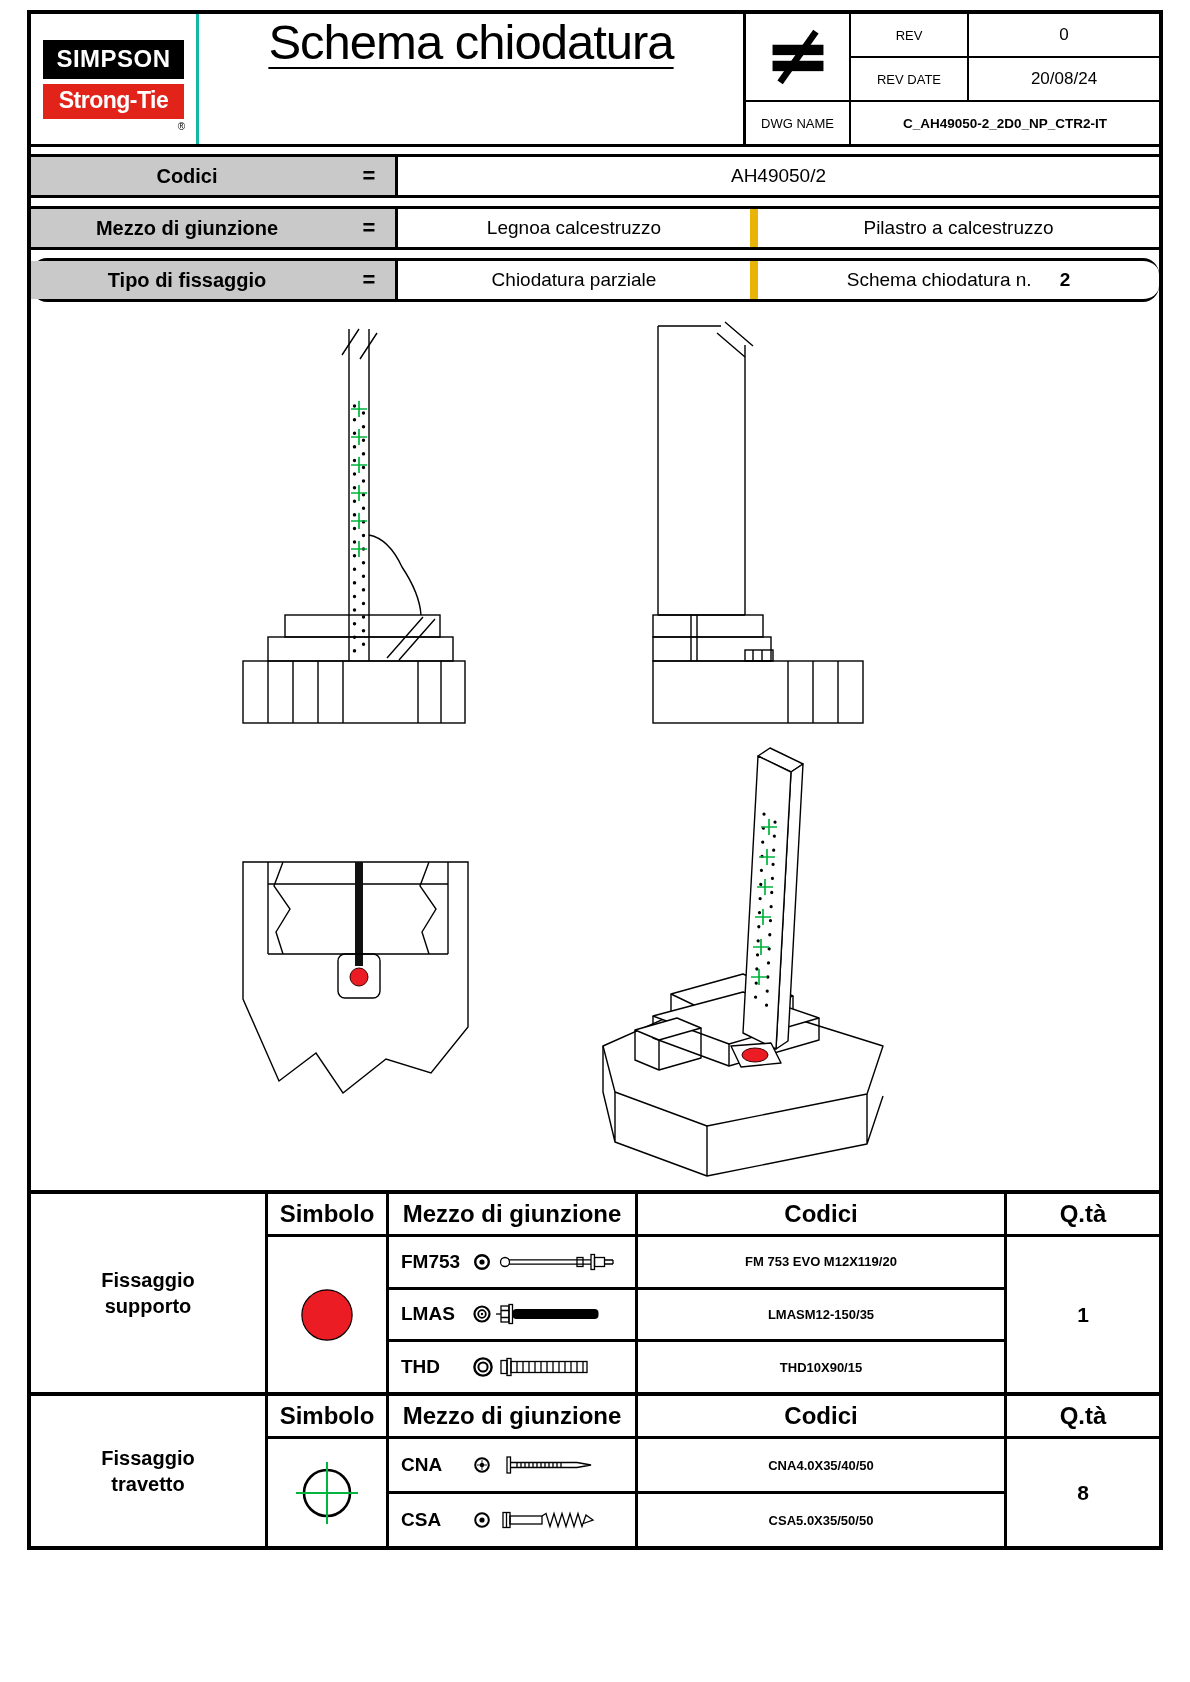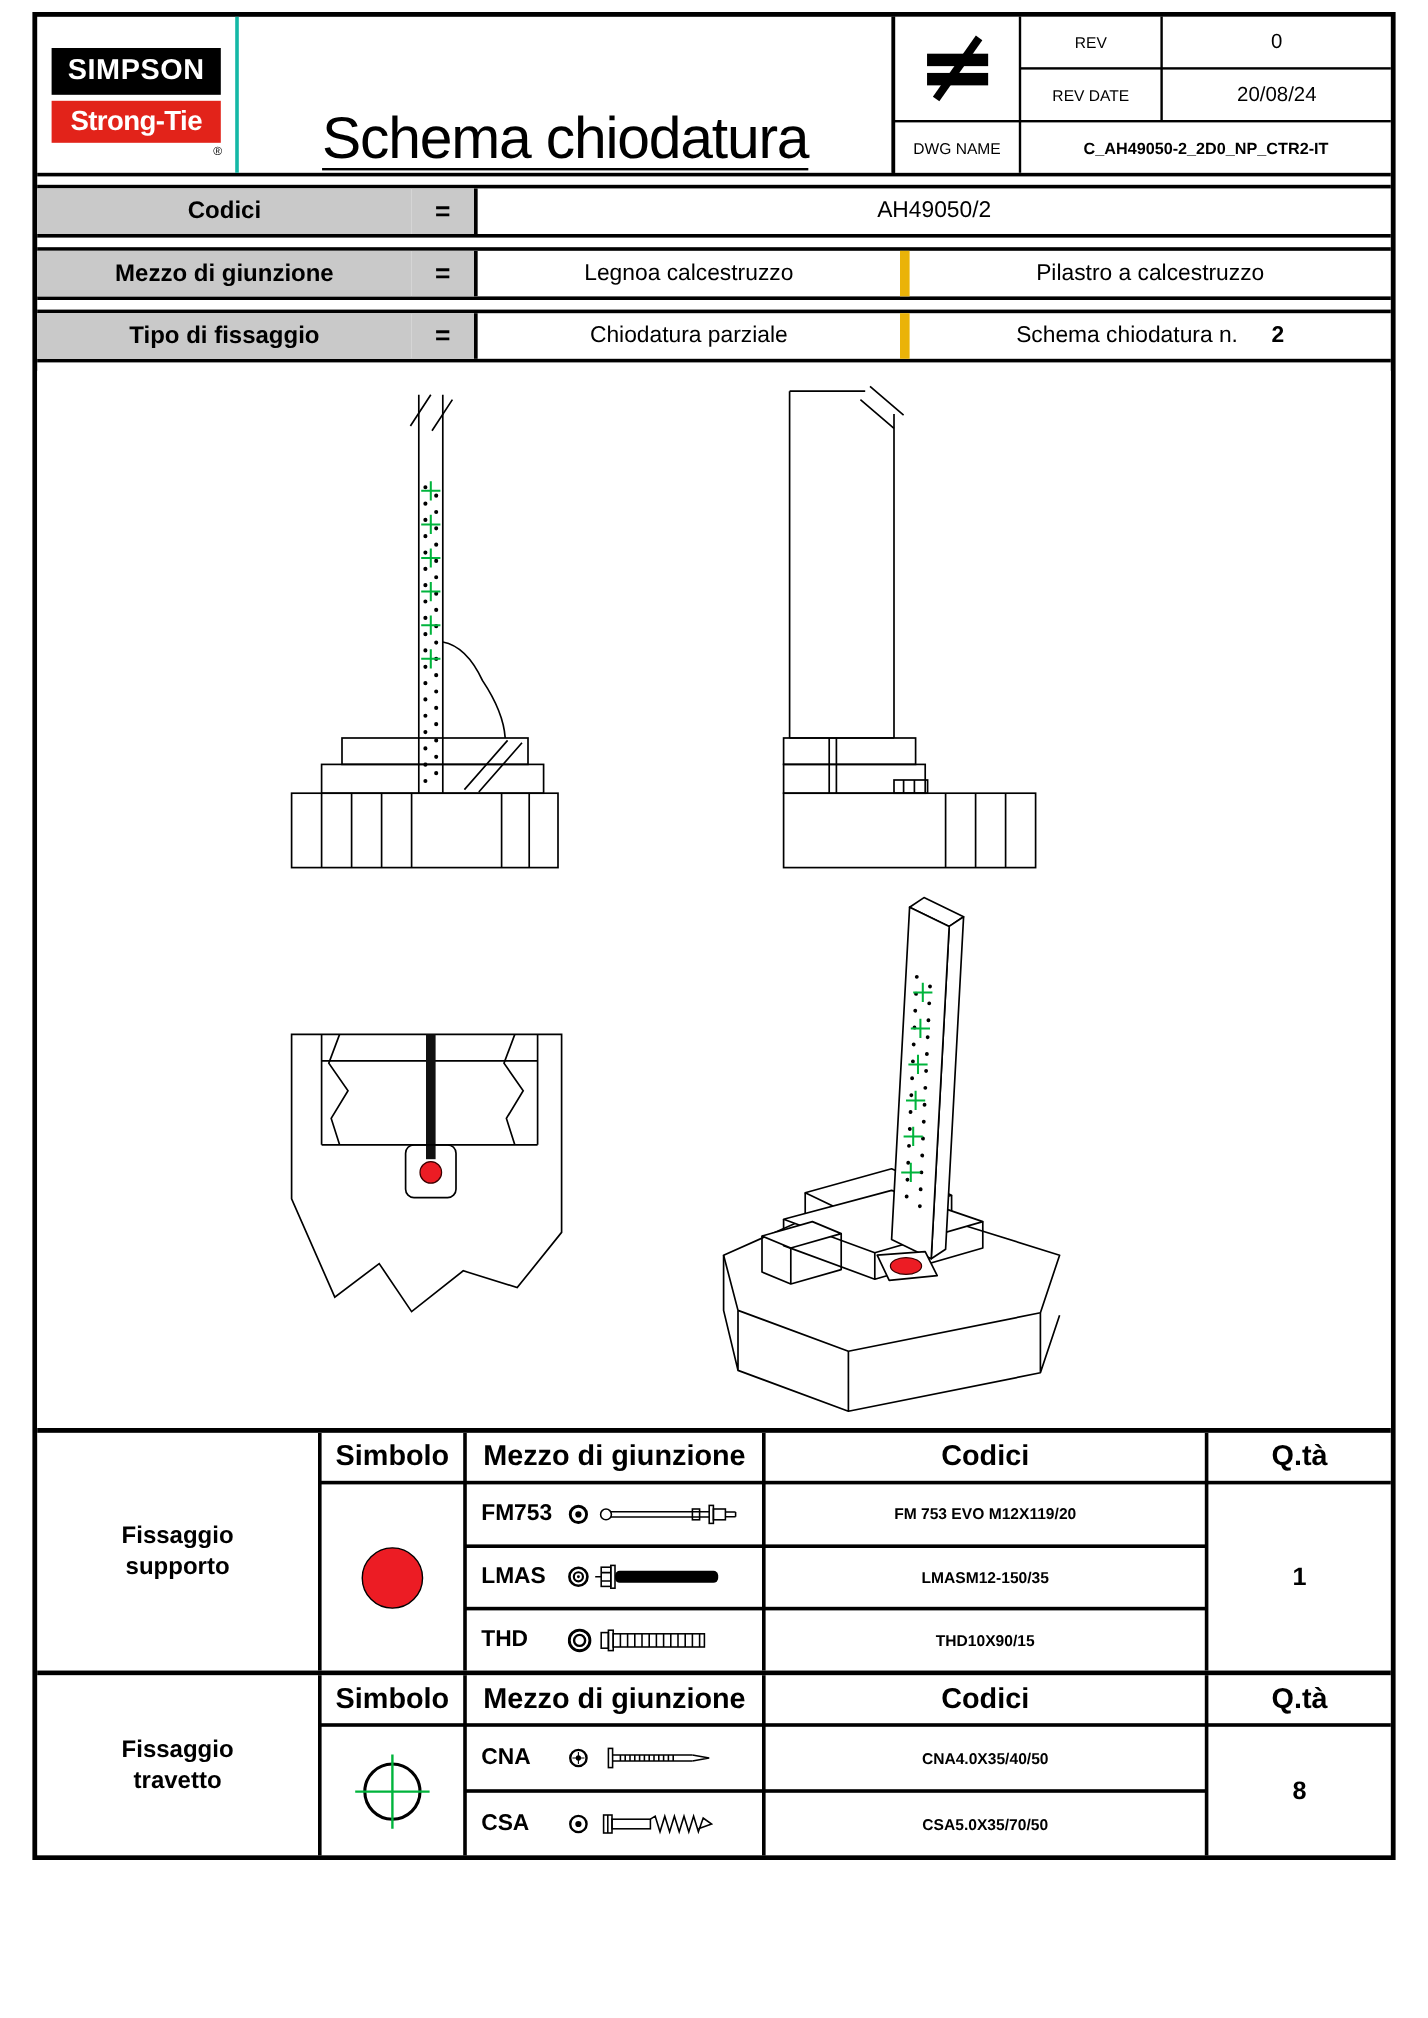--- a/index.html
+++ b/index.html
@@ -7,34 +7,34 @@
   .page { position:relative; width:1190px; height:1682px; background:#fff; overflow:hidden; }
   .sheet { position:absolute; left:27px; top:10px; width:1136px; height:1540px; border:4px solid #000; background:#fff; }
 
   
   .hdr { height:133px; border-bottom:3px solid #000; display:grid; grid-template-columns:168px 1fr 416px; }
   .logo-cell { border-right:3px solid #14b8a6; display:flex; flex-direction:column; justify-content:center; gap:5px; padding:10px 12px; }
   .logo-simpson { background:#000; color:#fff; font-weight:bold; font-size:24px; text-align:center; padding:5px 0 6px; letter-spacing:.5px; }
   .logo-st-wrap { position:relative; }
   .logo-strongtie { background:var(--brand,#e2231a); color:#fff; font-weight:bold; font-size:23px; text-align:center; padding:3px 0 5px; letter-spacing:-.5px; }
   .logo-reg { position:absolute; right:-1px; bottom:-13px; font-size:10px; }
-  .title-cell { display:flex; align-items:flex-end; justify-content:center;border-radius:25px; }
+  .title-cell { display:flex; align-items:flex-start; justify-content:center;border-radius:25px; }
   .doc-title { font-size:49px; letter-spacing:-1px; text-decoration:underline; text-decoration-thickness:2px; text-underline-offset:8px; }
   .rev-block { border-left:3px solid #000; background:#000; display:grid; grid-template-columns:103px 116px 1fr; grid-template-rows:1fr 1fr 1fr; gap:2px; }
   .rev-block .cell { background:#fff; display:flex; align-items:center; justify-content:center; }
   .neq { grid-row:1/3; grid-column:1; }
   .lbl { font-size:13px; }
   .val { font-size:17px; }
   .dwg-l { font-size:13px; }
   .dwg-v { grid-column:2/4; font-size:13.5px; font-weight:bold; letter-spacing:0; }
 
   
   .info { padding:7px 0; }
   .info-row { height:44px; border-top:3px solid #000; border-bottom:3px solid #000; display:grid; margin-bottom:8px; }
-  .info-row:last-child { margin-bottom:0; }
+  .info-row:last-child { margin-bottom:0;border-radius:16px; }
   .r1 { grid-template-columns:312px 55px 1fr; }
   .r4 { grid-template-columns:312px 55px 360px 1fr; }
   .icell { display:flex; align-items:center; justify-content:center; }
   .gray { background:#c9c9c9; }
   .ilabel { font-weight:bold; font-size:20px; }
   .ieq { font-weight:bold; font-size:22px; border-right:3px solid #000; }
   .ival { font-size:19px; }
   .bdr { border-right:8px solid #eab308; }
   .schema-n { display:flex; align-items:center; justify-content:center; gap:28px; }
   .schema-n .num { font-weight:bold; }
@@ -294,19 +294,19 @@
           <circle cx="9" cy="13" r="6.8" fill="none" stroke="#000" stroke-width="2"></circle>
           <circle cx="9" cy="13" r="2.6" fill="#000"></circle>
           <g stroke="#000" fill="none" stroke-width="1.3">
             <rect x="30" y="5.5" width="7" height="15"></rect>
             <path d="M33.5,5.5 V20.5"></path>
             <rect x="37" y="9" width="32" height="8"></rect>
             <path d="M69,9 L73,6.5 L77,19.5 L81,6.5 L85,19.5 L89,6.5 L93,19.5 L97,6.5 L101,19.5 L105,6.5 L109,19.5 L113,8 L120,13 L109,17"></path>
           </g>
         </svg>
       </div>
-      <div class="fx-code">CSA5.0X35/70/50</div>
+      <div class="fx-code">CSA5.0X35/50/50</div>
 
       <div class="qtycell">8</div>
     </div>
 
   </div>
 </div>
 
 </body></html>

